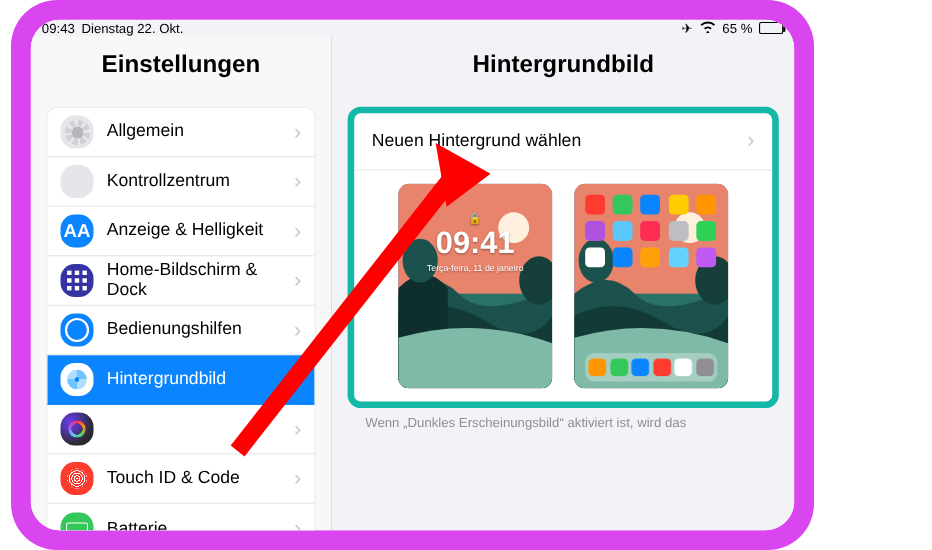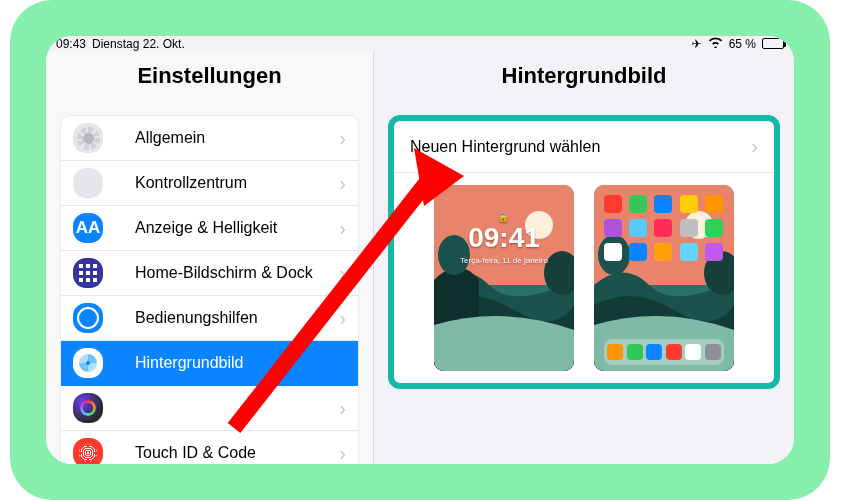--- a/index.html
+++ b/index.html
@@ -1,34 +1,34 @@
 <!DOCTYPE html>
 <html><head>
 <meta charset="utf-8">
 <style>
   * { box-sizing: border-box; margin: 0; padding: 0; font-family: -apple-system, "Helvetica Neue", Arial, sans-serif; }
   body { background: #fff; width: 847px; height: 500px; overflow: hidden; }
 
   
-  .bezel { position: absolute; left: 10px; top: 0; width: 820px; height: 500px; background:#86efac; border-radius: 42px; padding: 36px; }
+  .bezel { position: absolute; left: 10px; top: 0; width: 730px; height: 500px; background:#d946ef; border-radius: 42px; padding: 18px; }
   .screen { width: 100%; height: 100%; background:#f2f2f7; border-radius: 26px; overflow: hidden; display: flex; flex-direction: column; position:relative;}
   .statusbar { height: 22px; background:#f2f2f7; display:flex; align-items:center; font-size:12px; padding: 0 10px; color:#000;}
   .statusbar .sb-left { display:flex; gap:6px; align-items:center; }
   .statusbar .sb-right { margin-left:auto; display:flex; gap:6px; align-items:center; }
   .battery { width:22px; height:11px; border:1px solid #000; border-radius:2px; position:relative;}
   .battery::after { content:""; position:absolute; right:-3px; top:3px; width:2px; height:5px; background:#000; border-radius:0 1px 1px 0;}
   .battery .fill { height:100%; width:65%; background:#000; }
   .airplane { font-size:12px;}
   .wifi { font-size:13px; }
 
   .content { flex:1; display:flex; }
   .sidebar { width: 338px; background:#f8f8f9; display:flex; flex-direction:column; border-right:1px solid #d8d8de;}
   .sidebar-title { text-align:center; font-weight:600; font-size:22px; padding:12px 0 12px; color:#000;}
   .list { margin: 14px 14px 0; background:#fff; border-radius:10px; overflow:hidden; border:1px solid #eceaf0;}
-  .row { display:flex; align-items:center; height:45px; padding:0 12px; border-bottom:1px solid #e5e5ea; font-size:16px; color:#000; position:relative;gap:20px;}
+  .row { display:flex; align-items:center; height:45px; padding:0 12px; border-bottom:1px solid #e5e5ea; font-size:16px; color:#000; position:relative;}
   .row:last-child { border-bottom:none;}
   .row.on { background:#0a84ff; color:#fff; border-bottom-color:#0a84ff;}
   .row .icn { width:30px; height:30px; border-radius:13px; margin-right:12px; flex:0 0 30px; display:flex; align-items:center; justify-content:center; font-size:17px; color:#fff;}
   .chev { margin-left:auto; color:#c7c7cc; font-size:20px; font-weight:300;}
 
   .ic-general { background:#e5e5ea; }
   .ic-general::before { content:""; width:23px; height:23px; background:radial-gradient(circle,#b8b6bd 32%,transparent 33%),conic-gradient(#d1d0d6 0 8%,transparent 8% 12.5%,#d1d0d6 12.5% 20.5%,transparent 20.5% 25%,#d1d0d6 25% 33%,transparent 33% 37.5%,#d1d0d6 37.5% 45.5%,transparent 45.5% 50%,#d1d0d6 50% 58%,transparent 58% 62.5%,#d1d0d6 62.5% 70.5%,transparent 70.5% 75%,#d1d0d6 75% 83%,transparent 83% 87.5%,#d1d0d6 87.5% 95.5%,transparent 95.5%); border-radius:50%;}
   .ic-cc { background:#e5e5ea; display:grid; grid-template-columns:8px 8px; grid-template-rows:8px 8px; gap:2px; align-content:center; justify-content:center;}
   .ic-cc span{ background:#a1a1a8; border-radius:4px;}
   .ic-aa { background:#0a84ff; font-weight:700; font-size:14px;}
@@ -228,20 +228,21 @@
                     <div class="app" style="background: rgb(10, 132, 255);"></div>
                     <div class="app" style="background: rgb(255, 59, 48);"></div>
                     <div class="app" style="background: rgb(255, 255, 255);"></div>
                     <div class="app" style="background: rgb(142, 142, 147);"></div>
                   </div>
             </div>
           </div>
         </div>
       </div>
 
+      <div class="foot">Wenn „Dunkles Erscheinungsbild“ aktiviert ist, wird das</div>
     </div>
   </div>
 
   <svg class="annot" viewBox="0 0 240 290">
     <defs>
           <marker id="ah" markerWidth="8" markerHeight="8" refX="6" refY="4" orient="auto">
             <path d="M0 0 L8 4 L0 8 Z" fill="#ff0000"></path>
           </marker>
         </defs>
     <line x1="10" y1="280" x2="210" y2="25" stroke="#ff0000" stroke-width="16"></line>

